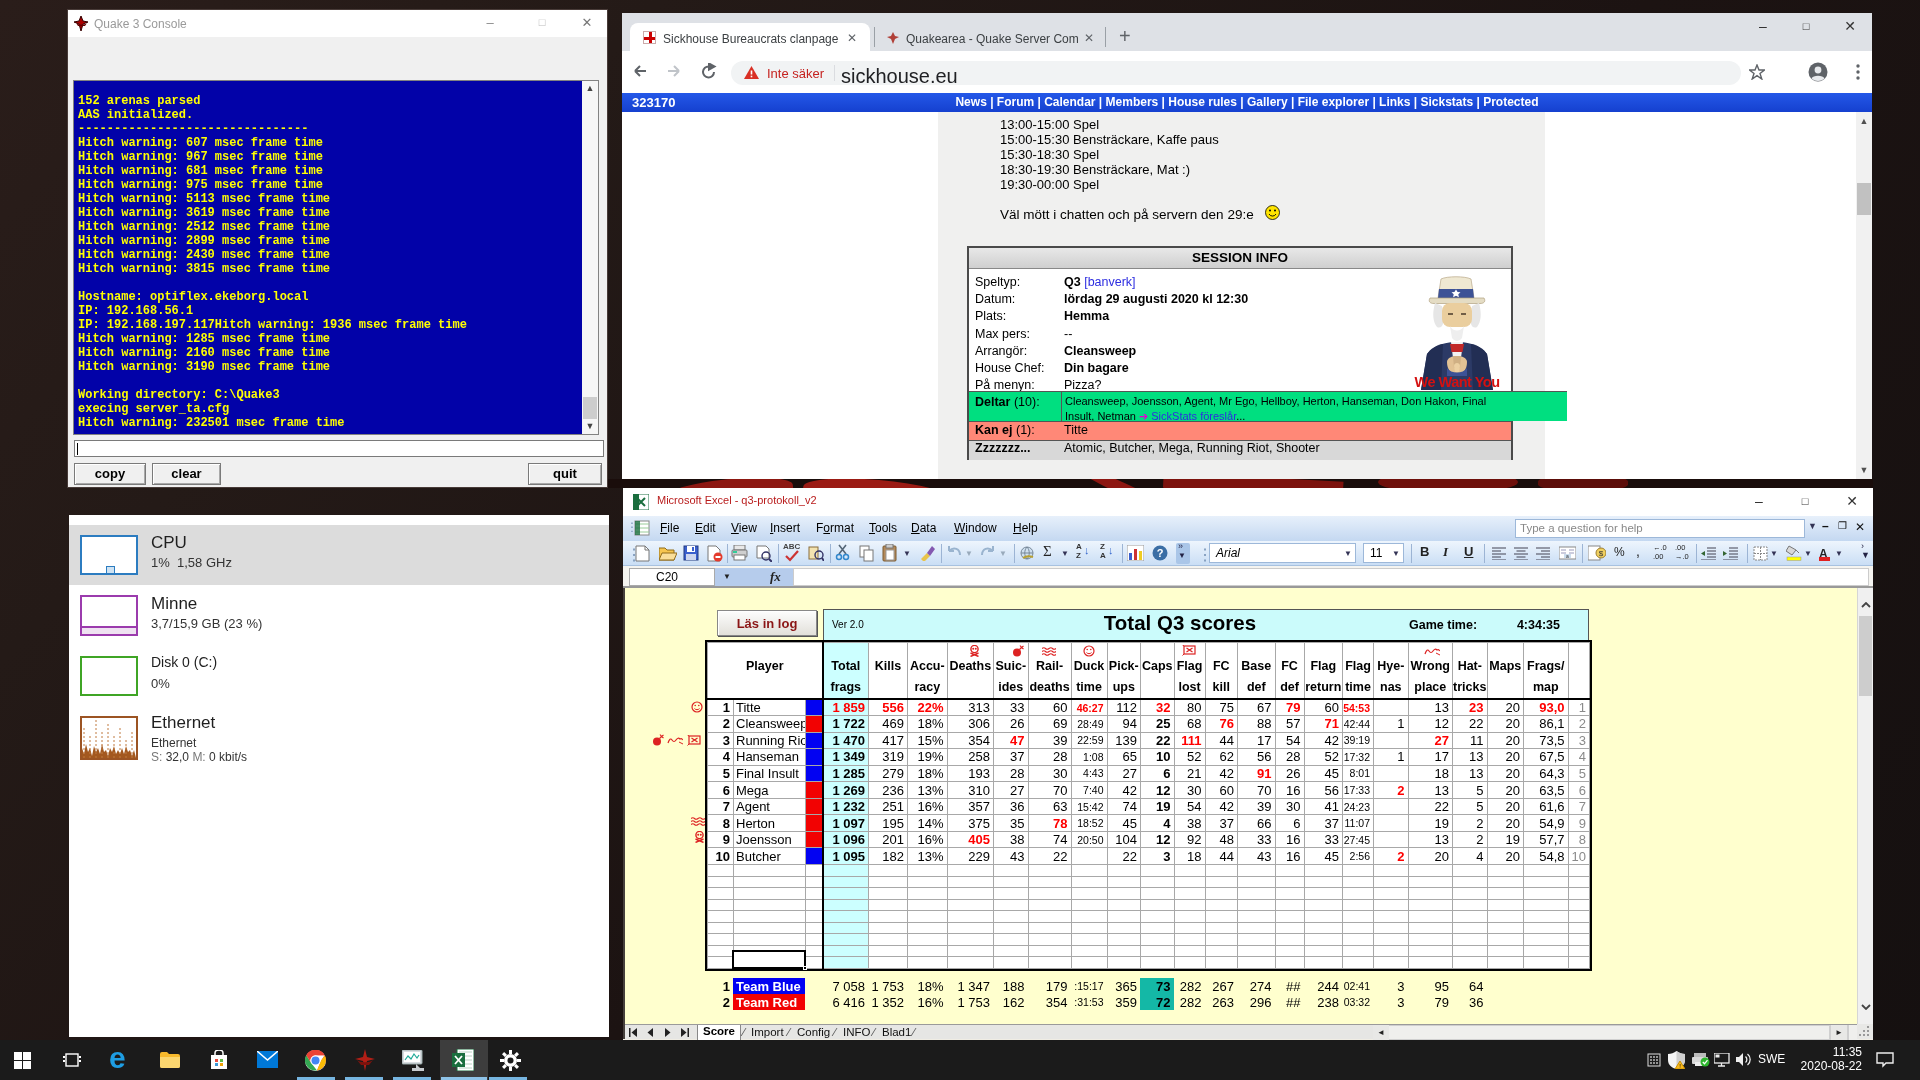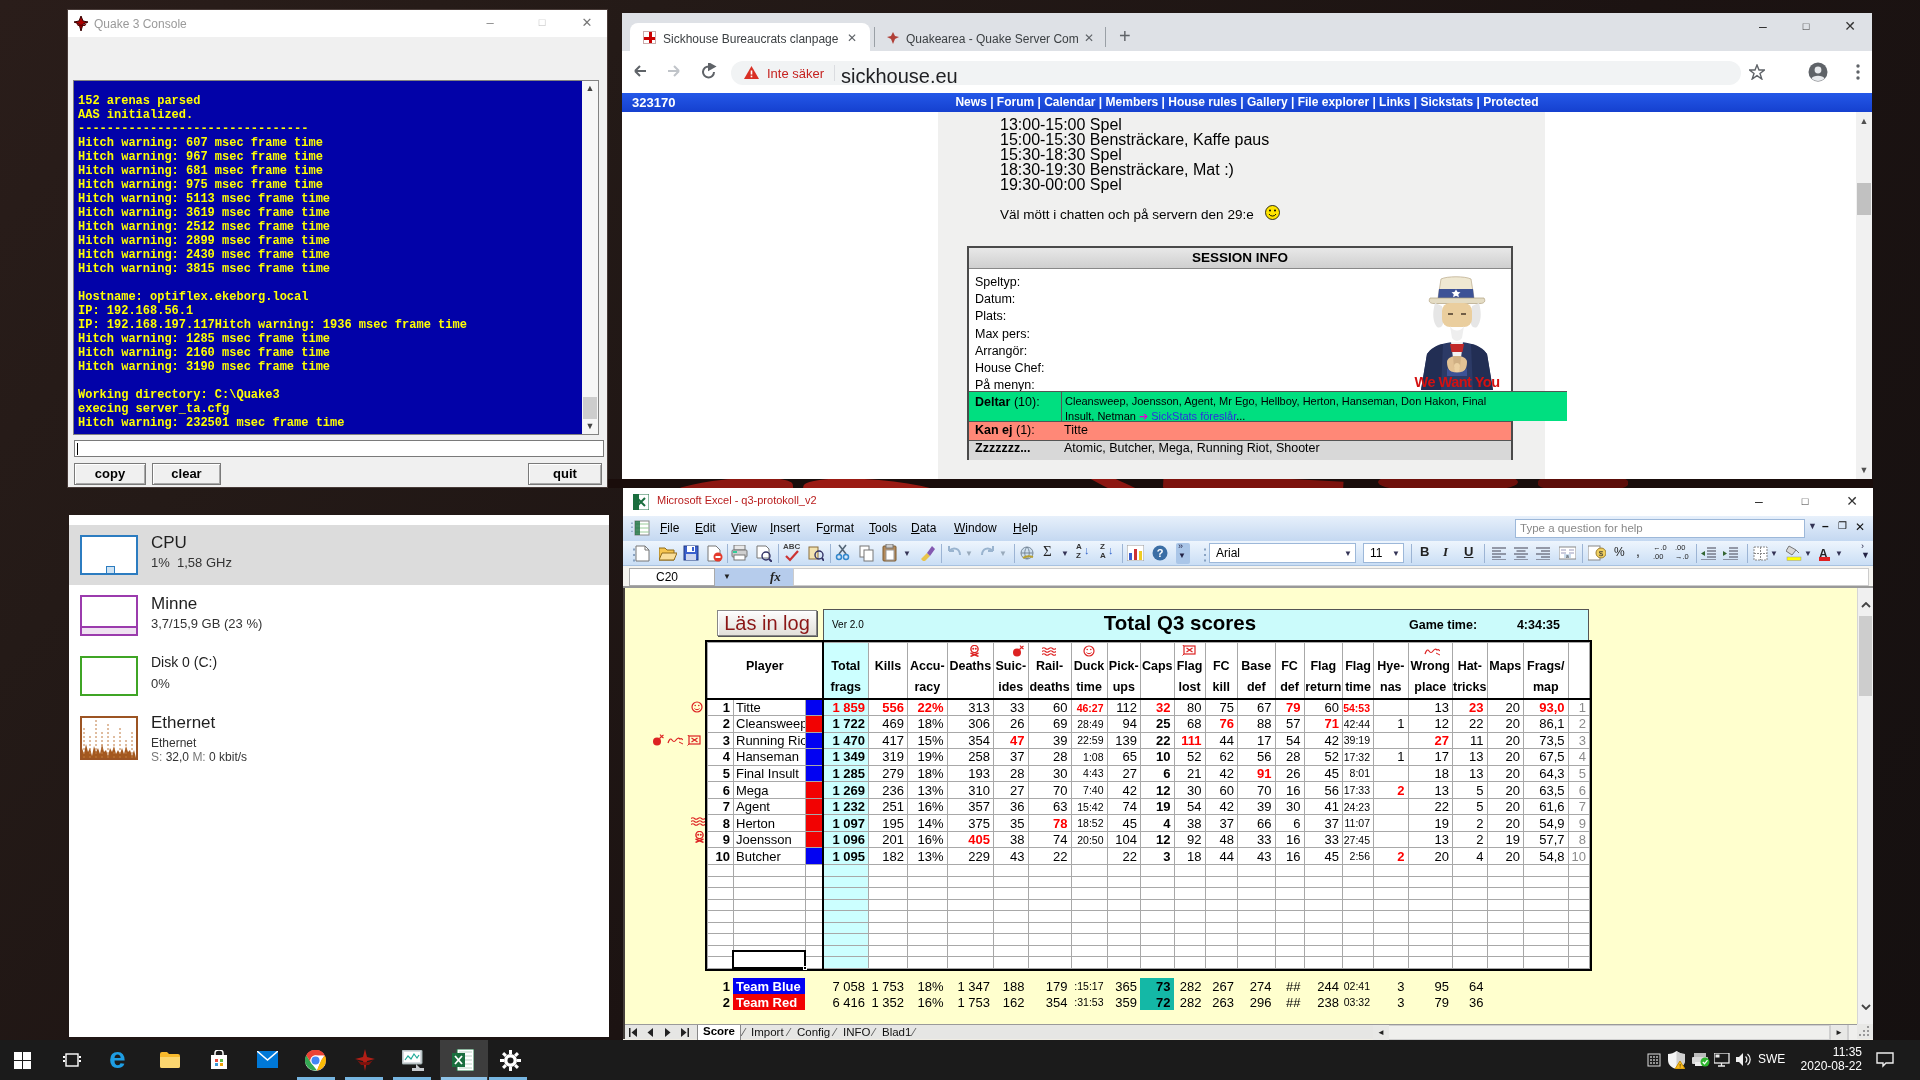--- a/index.html
+++ b/index.html
@@ -194,32 +194,33 @@
     </svg>
 
   <div class="abs" style="left:0;top:80px;width:1250px;height:19px;background:linear-gradient(#2458e8,#1540cf);">
     <span class="abs" style="left:10px;top:2px;font-size:13px;font-weight:bold;color:#fff;">323170</span>
     <div class="abs" style="left:0;top:2px;width:1250px;text-align:center;font-size:12px;font-weight:bold;color:#fff;letter-spacing:0;">News&nbsp;|&nbsp;Forum&nbsp;|&nbsp;Calendar&nbsp;|&nbsp;Members&nbsp;|&nbsp;House&nbsp;rules&nbsp;|&nbsp;Gallery&nbsp;|&nbsp;File&nbsp;explorer&nbsp;|&nbsp;Links&nbsp;|&nbsp;Sickstats&nbsp;|&nbsp;Protected</div>
   </div>
 
   <div class="abs" style="left:0;top:99px;width:1250px;height:367px;background:#fff;"></div>
   <div class="abs" style="left:316px;top:99px;width:607px;height:367px;background:#f0f0ef;"></div>
 
-  <div class="abs" style="left:378px;top:104px;font-size:16px;line-height:15px;color:#000;">13:00-15:00 Spel<br>15:00-15:30 Bensträckare, Kaffe paus<br>15:30-18:30 Spel<br>18:30-19:30 Bensträckare, Mat :)<br>19:30-00:00 Spel</div>
+  <div class="abs" style="left:378px;top:104px;font-size:13px;line-height:15px;color:#000;">13:00-15:00 Spel<br>15:00-15:30 Bensträckare, Kaffe paus<br>15:30-18:30 Spel<br>18:30-19:30 Bensträckare, Mat :)<br>19:30-00:00 Spel</div>
   <div class="abs" style="left:378px;top:194px;font-size:13.5px;color:#000;">Väl mött i chatten och på servern den 29:e</div>
   <svg class="abs" style="left:643px;top:192px;" width="15" height="15" viewBox="0 0 15 15">
       <circle cx="7.5" cy="7.5" r="7" fill="#ffe400" stroke="#000" stroke-width="0.8"></circle>
       <circle cx="5" cy="5.5" r="1" fill="#000"></circle>
       <circle cx="10" cy="5.5" r="1" fill="#000"></circle>
       <path d="M4 9 A4 4 0 0 0 11 9" stroke="#000" stroke-width="0.9" fill="none"></path>
     </svg>
 
   <div class="abs" style="left:345px;top:233px;width:546px;height:214px;border:2px solid #4a4a4a;background:#fff;">
     <div class="abs" style="left:0;top:0;width:542px;height:21px;background:linear-gradient(#e8e8e8,#cfcfcf);border-bottom:1px solid #888;text-align:center;font-size:13.5px;font-weight:bold;line-height:20px;color:#000;">SESSION INFO</div>
     <div class="abs" style="left:6px;top:26px;font-size:12.5px;color:#000;line-height:17.2px;">Speltyp:<br>Datum:<br>Plats:<br>Max pers:<br>Arrangör:<br>House Chef:<br>På menyn:</div>
+    <div class="abs" style="left:95px;top:26px;font-size:12.5px;color:#000;line-height:17.2px;"><b>Q3</b> <span style="color:#2d2de0;">[banverk]</span><br><b>lördag 29 augusti 2020 kl 12:30</b><br><b>Hemma</b><br>--<br><b>Cleansweep</b><br><b>Din bagare</b><br>Pizza?</div>
 
     <div class="abs" style="left:0;top:143px;width:598px;height:30px;background:#00df80;border-top:1px solid #555;">
       <span class="abs" style="left:6px;top:3px;font-size:12.5px;"><b>Deltar</b> (10):</span>
       <div class="abs" style="left:96px;top:2px;width:430px;font-size:11px;line-height:14.5px;">Cleansweep, Joensson, Agent, Mr Ego, Hellboy, Herton, Hanseman, Don Hakon, Final Insult, Netman <span style="color:#e000d0;">➔</span> <span style="color:#2d2de0;">SickStats föreslår</span>...</div>
     </div>
     <div class="abs" style="left:92px;top:143px;width:1px;height:69px;background:#555;"></div>
 
     <div class="abs" style="left:0;top:173px;width:542px;height:35px;background:#ff8877;border-top:1px solid #555;">
       <span class="abs" style="left:6px;top:1px;font-size:12.5px;"><b>Kan ej</b> (1):</span>
       <span class="abs" style="left:95px;top:1px;font-size:12.5px;">Titte</span>
@@ -390,21 +391,21 @@
       </svg>
     <svg class="abs" style="left:529px;top:4px;" width="16" height="16" viewBox="0 0 16 16">
         <circle cx="8" cy="8" r="7.5" fill="#3a6ea5"></circle>
         <text x="8" y="12" text-anchor="middle" font-size="11" font-weight="bold" fill="#fff">?</text>
       </svg>
     <div class="abs" style="left:553px;top:2px;width:14px;height:21px;background:#aac6e8;border-radius:2px;">
       <span class="abs" style="left:2px;top:-2px;font-size:9px;color:#224;">»</span>
       <span class="abs" style="left:2px;top:8px;font-size:8px;color:#224;">▼</span>
     </div>
     <span class="abs" style="left:574px;top:4px;color:#7a96b8;">⋮</span>
-    <div class="abs" style="left:586px;top:2px;width:147px;height:20px;background:#fff;border:1px solid #9db8d9;font-size:12px;padding:2px 0 13px 6px;">Arial<span class="abs" style="right:3px;top:5px;font-size:8px;color:#335;">▼</span></div>
+    <div class="abs" style="left:586px;top:2px;width:147px;height:20px;background:#fff;border:1px solid #9db8d9;font-size:12px;padding:2px 0 13px 6px;font-style:italic;">Arial<span class="abs" style="right:3px;top:5px;font-size:8px;color:#335;">▼</span></div>
     <div class="abs" style="left:740px;top:2px;width:41px;height:20px;background:#fff;border:1px solid #9db8d9;font-size:12px;padding:2px 0 0 6px;">11<span class="abs" style="right:3px;top:5px;font-size:8px;color:#335;">▼</span></div>
     <div class="abs" style="left:788px;top:3px;width:1px;height:19px;background:#9cb4d4;"></div>
     <span class="abs" style="left:797px;top:3px;font-size:13px;font-weight:bold;color:#222;">B</span>
     <span class="abs" style="left:820px;top:3px;font-size:13px;font-style:italic;font-weight:bold;color:#222;font-family:'Liberation Serif',serif;">I</span>
     <span class="abs" style="left:841px;top:3px;font-size:13px;font-weight:bold;text-decoration:underline;color:#222;">U</span>
     <div class="abs" style="left:861px;top:3px;width:1px;height:19px;background:#9cb4d4;"></div>
     <svg class="abs" style="left:869px;top:6px;" width="14" height="13" viewBox="0 0 14 13">
         <path d="M0 1 L14 1 M0 4 L9 4 M0 7 L14 7 M0 10 L9 10 M0 13 L14 13" stroke="#445" stroke-width="1.2"></path>
       </svg>
     <svg class="abs" style="left:891px;top:6px;" width="14" height="13" viewBox="0 0 14 13">
@@ -464,21 +465,21 @@
       <span class="abs" style="left:8px;top:4px;font-size:8px;color:#222;">▼</span>
       <span class="abs" style="left:55px;top:1px;font-size:13px;font-style:italic;font-weight:bold;color:#222;font-family:'Liberation Serif',serif;">fx</span>
     </div>
     <div class="abs" style="left:170px;top:2px;width:1076px;height:18px;background:#fff;border:1px solid #ccc;"></div>
   </div>
 
   <div class="abs" style="left:0;top:100px;width:2px;height:451px;background:#46403c;"></div>
 
   <div class="abs" id="xsheet" style="left:2px;top:100px;width:1232px;height:436px;background:#ffffce;overflow:hidden;">
 
-    <div class="abs" style="left:92px;top:22px;width:100px;height:26px;background:linear-gradient(#fdfdfd,#e2e0da);border:1px solid #888;box-shadow:1px 1px 0 #555, inset 1px 1px 0 #fff;text-align:center;line-height:25px;font-size:20px;font-weight:normal;color:#8b1616;">Läs in log</div>
+    <div class="abs" style="left:92px;top:22px;width:100px;height:26px;background:linear-gradient(#fdfdfd,#e2e0da);border:1px solid #888;box-shadow:1px 1px 0 #555, inset 1px 1px 0 #fff;text-align:center;line-height:25px;font-size:13px;font-weight:bold;color:#8b1616;">Läs in log</div>
 
     <div class="abs" style="left:198px;top:21px;width:766px;height:31px;background:#cbfbfb;border:1px solid #555;border-bottom:none;"></div>
     <span class="abs" style="left:207px;top:31px;font-size:10px;color:#000;">Ver 2.0</span>
     <span class="abs" style="left:420px;top:23px;width:270px;text-align:center;font-size:20.5px;font-weight:bold;color:#000;">Total Q3 scores</span>
     <span class="abs" style="left:784px;top:30px;font-size:12.5px;font-weight:bold;color:#000;">Game time:</span>
     <span class="abs" style="left:855px;top:30px;width:80px;text-align:right;font-size:12.5px;font-weight:bold;color:#000;">4:34:35</span>
 
     <div class="abs" style="left:80px;top:52px;border:2px solid #000;">
       <table class="t" style="table-layout:fixed;width:882px;border-collapse:collapse;background:#fff;">
         <colgroup>

